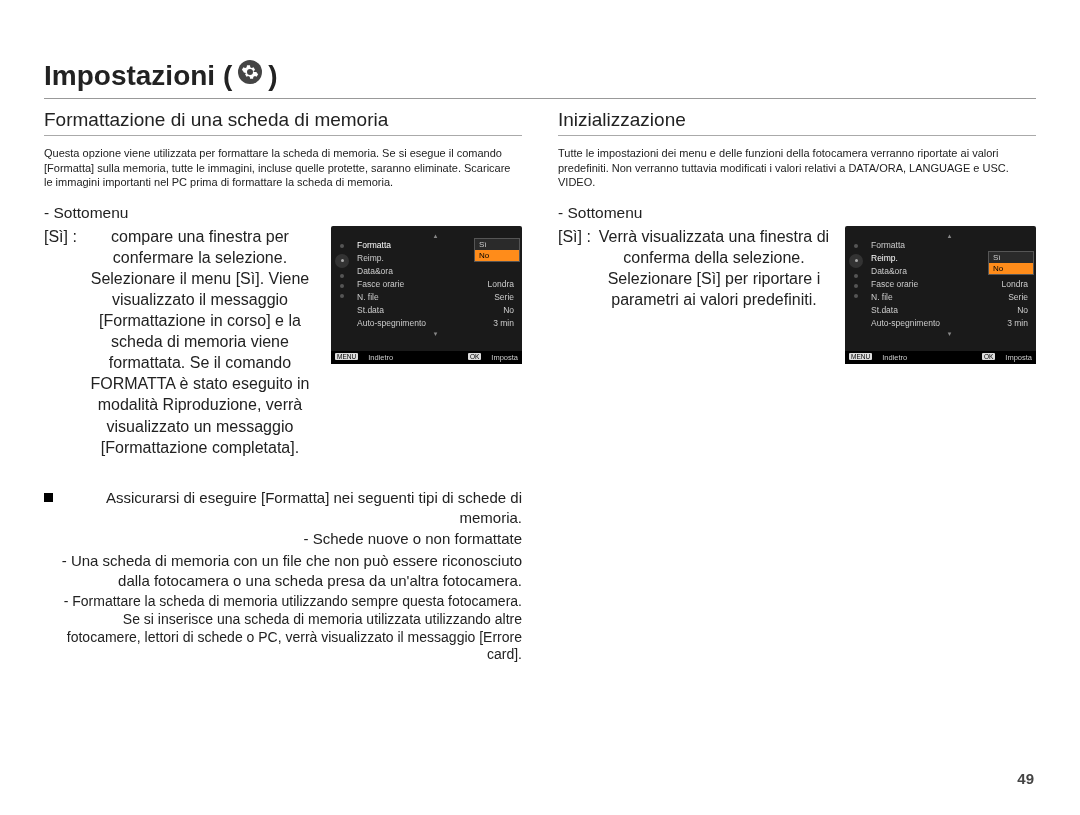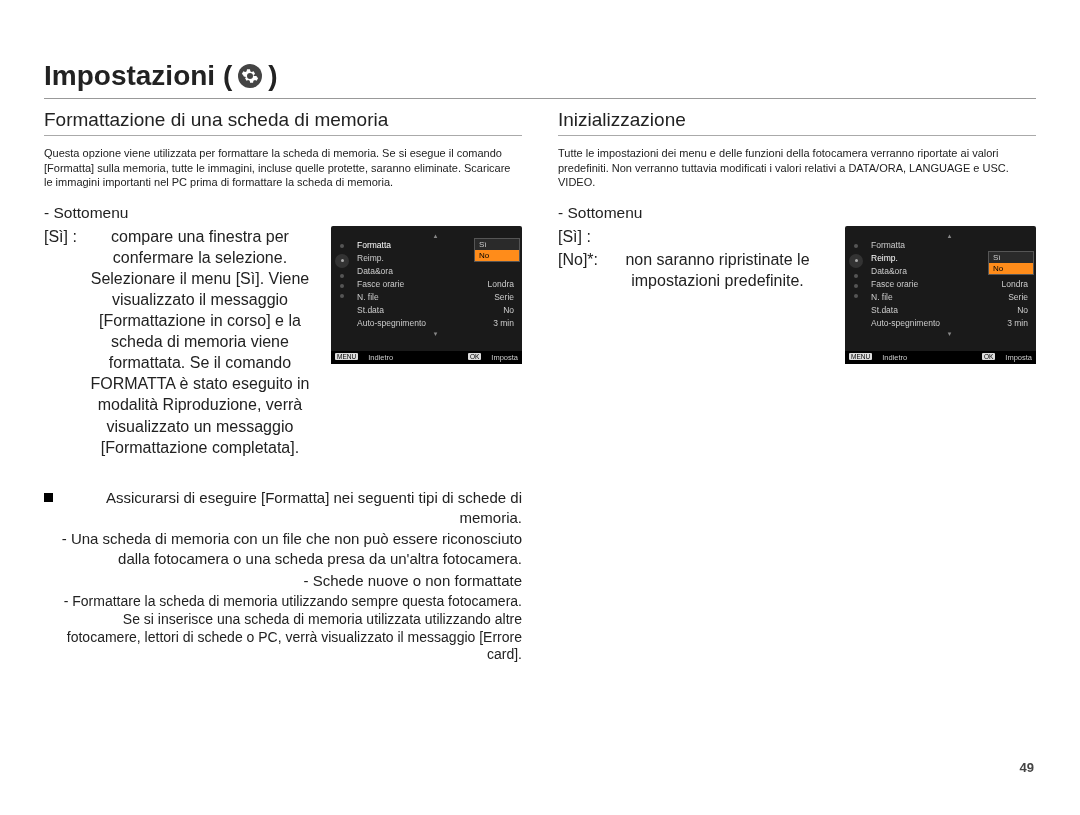--- a/index.html
+++ b/index.html
@@ -9,21 +9,21 @@
     background: #fff;
     font-family: Arial, Helvetica, sans-serif;
     color: #222;
     padding: 60px 44px 30px 44px;
     position: relative;
   }
   .page-title {
     font-size: 28px;
     font-weight: bold;
     display: flex;
-    align-items: center;
+    align-items: flex-start;
     gap: 6px;
     border-bottom: 1px solid #999;
     padding-bottom: 6px;
     margin-bottom: 10px;
   }
   .gear-icon {
     display: inline-flex;
     align-items: center;
     justify-content: center;
     width: 24px; height: 24px;
@@ -88,23 +88,23 @@
   .ss-btn {
     background: #ddd; color:#000; padding:0 2px; border-radius:1px; font-size:6.5px;
   }
   .notes { font-size: 15px; line-height: 1.32; margin-top: 28px; text-align: right; }
   .notes .lead { display:flex; gap:6px; }
   .sq { width:9px;height:9px;background:#000;flex-shrink:0;margin-top:5px; }
   .note-item { padding-left: 16px; margin-top: 2px; }
   .small { font-size: 14px; line-height: 1.28; }
   .page-num {
     position: absolute;
-    bottom: 40px;
+    bottom: 28px;
     right: 46px;
-    font-size: 13px;
+    font-size: 15px;
     font-weight: bold;
     color: #444;
   }
 </style>
 </head>
 <body>
 
 <div class="page-title">
   <span>Impostazioni (</span>
   <span class="gear-icon">
@@ -190,39 +190,36 @@
           <span>Imposta</span>
         </div>
       </div>
     </div>
 
     <div class="notes">
       <div class="lead">
         <span class="sq"></span>
         <span>Assicurarsi di eseguire [Formatta] nei seguenti tipi di schede di memoria.</span>
       </div>
+      <div class="note-item">- Schede nuove o non formattate</div>
       <div class="note-item">- Una scheda di memoria con un file che non può essere riconosciuto dalla fotocamera o una scheda presa da un'altra fotocamera.</div>
-      <div class="note-item">- Schede nuove o non formattate</div>
       <div class="note-item small">- Formattare la scheda di memoria utilizzando sempre questa fotocamera. Se si inserisce una scheda di memoria utilizzata utilizzando altre fotocamere, lettori di schede o PC, verrà visualizzato il messaggio [Errore card].</div>
     </div>
   </div>
 
   <div class="col">
     <div class="section-title">Inizializzazione</div>
     <div class="para">Tutte le impostazioni dei menu e delle funzioni della fotocamera verranno riportate ai valori predefiniti. Non verranno tuttavia modificati i valori relativi a DATA/ORA, LANGUAGE e USC. VIDEO.</div>
     <div class="submenu-label">- Sottomenu</div>
 
     <div class="block">
       <div class="def-list" style="flex:1">
         <div class="def-row">
           <div class="def-key">[Sì]   :</div>
-        </div>
-        <div class="def-row">
-          <div class="def-key">[No]*:</div>
-          <div class="def-val">non saranno ripristinate le impostazioni predefinite.</div>
+          <div class="def-val">Verrà visualizzata una finestra di conferma della selezione. Selezionare [Sì] per riportare i parametri ai valori predefiniti.</div>
         </div>
       </div>
 
       <div class="screenshot">
         <div class="ss-body">
           <div class="ss-side">
             <div class="ss-side-dot"></div>
             <div class="ss-side-gear">
               <svg viewBox="0 0 24 24" width="9" height="9" fill="#aaa">
                   <circle cx="12" cy="12" r="4"></circle>

